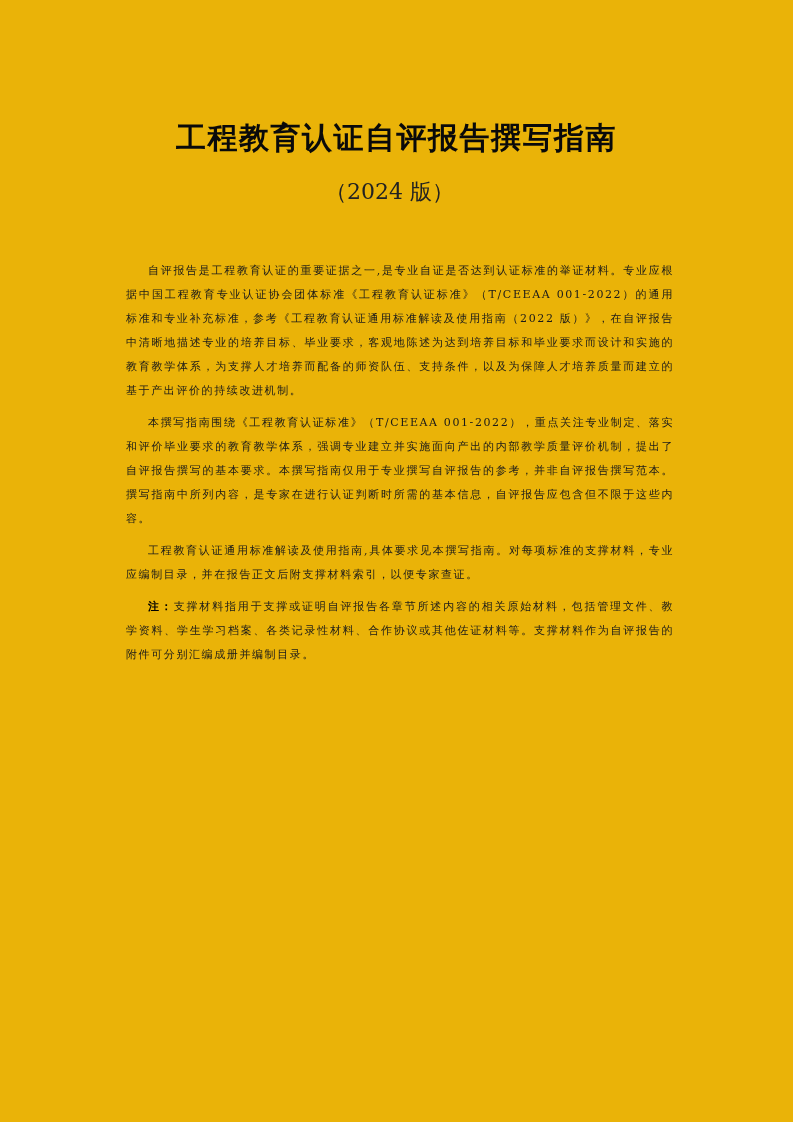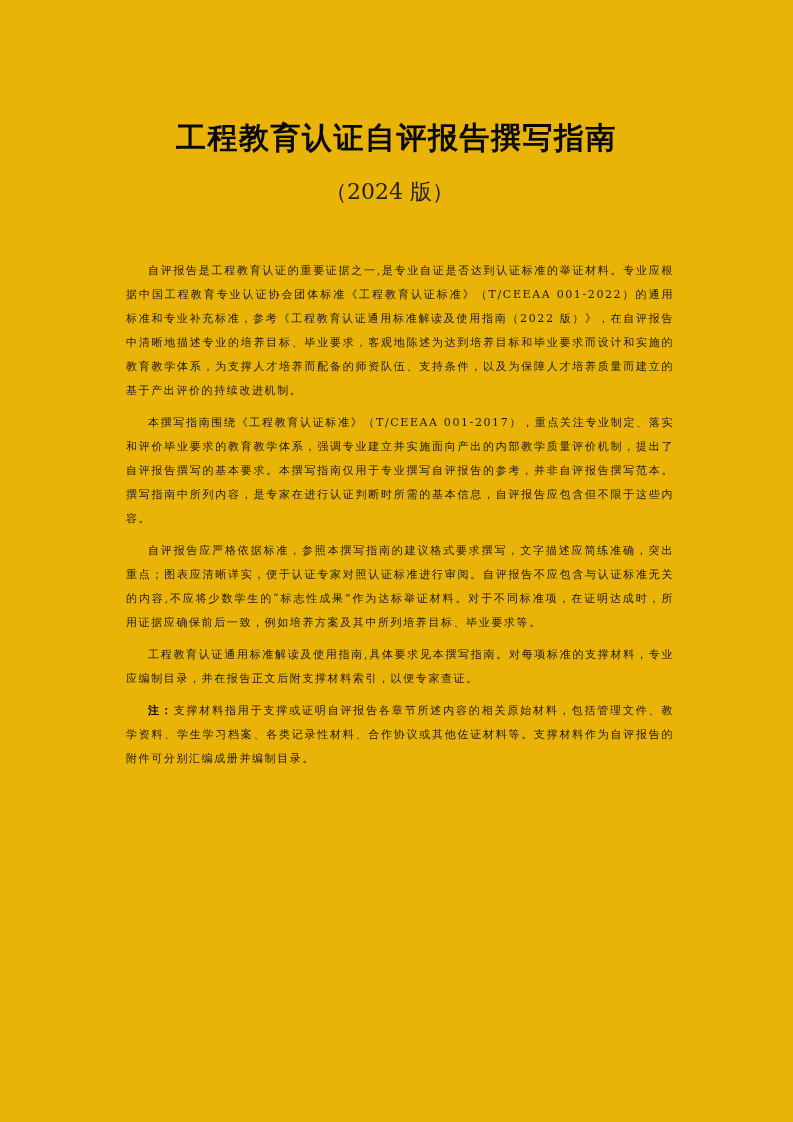--- a/index.html
+++ b/index.html
@@ -68,18 +68,17 @@
   </style>
 </head>
 <body>
 
 <div class="page">
   <h1 class="title" style="margin:0;">工程教育认证自评报告撰写指南</h1>
   <div class="subtitle">（2024 版）</div>
 
   <div class="body-text">
     <p class="para">自评报告是工程教育认证的重要证据之一,是专业自证是否达到认证标准的举证材料。专业应根据中国工程教育专业认证协会团体标准《工程教育认证标准》（T/CEEAA 001-2022）的通用标准和专业补充标准，参考《工程教育认证通用标准解读及使用指南（2022 版）》，在自评报告中清晰地描述专业的培养目标、毕业要求，客观地陈述为达到培养目标和毕业要求而设计和实施的教育教学体系，为支撑人才培养而配备的师资队伍、支持条件，以及为保障人才培养质量而建立的基于产出评价的持续改进机制。</p>
-    <p class="para">本撰写指南围绕《工程教育认证标准》（T/CEEAA 001-2017），重点关注专业制定、落实和评价毕业要求的教育教学体系，强调专业建立并实施面向产出的内部教学质量评价机制，提出了自评报告撰写的基本要求。本撰写指南仅用于专业撰写自评报告的参考，并非自评报告撰写范本。撰写指南中所列内容，是专家在进行认证判断时所需的基本信息，自评报告应包含但不限于这些内容。</p>
-    <p class="para">自评报告应严格依据标准，参照本撰写指南的建议格式要求撰写，文字描述应简练准确，突出重点；图表应清晰详实，便于认证专家对照认证标准进行审阅。自评报告不应包含与认证标准无关的内容,不应将少数学生的“标志性成果”作为达标举证材料。对于不同标准项，在证明达成时，所用证据应确保前后一致，例如培养方案及其中所列培养目标、毕业要求等。</p>
+    <p class="para">本撰写指南围绕《工程教育认证标准》（T/CEEAA 001-2022），重点关注专业制定、落实和评价毕业要求的教育教学体系，强调专业建立并实施面向产出的内部教学质量评价机制，提出了自评报告撰写的基本要求。本撰写指南仅用于专业撰写自评报告的参考，并非自评报告撰写范本。撰写指南中所列内容，是专家在进行认证判断时所需的基本信息，自评报告应包含但不限于这些内容。</p>
     <p class="para">工程教育认证通用标准解读及使用指南,具体要求见本撰写指南。对每项标准的支撑材料，专业应编制目录，并在报告正文后附支撑材料索引，以便专家查证。</p>
     <p class="para"><span class="note-label">注：</span><span>支撑材料指用于支撑或证明自评报告各章节所述内容的相关原始材料，包括管理文件、教学资料、学生学习档案、各类记录性材料、合作协议或其他佐证材料等。支撑材料作为自评报告的附件可分别汇编成册并编制目录。</span></p>
   </div>
 </div>
 
 </body></html>

